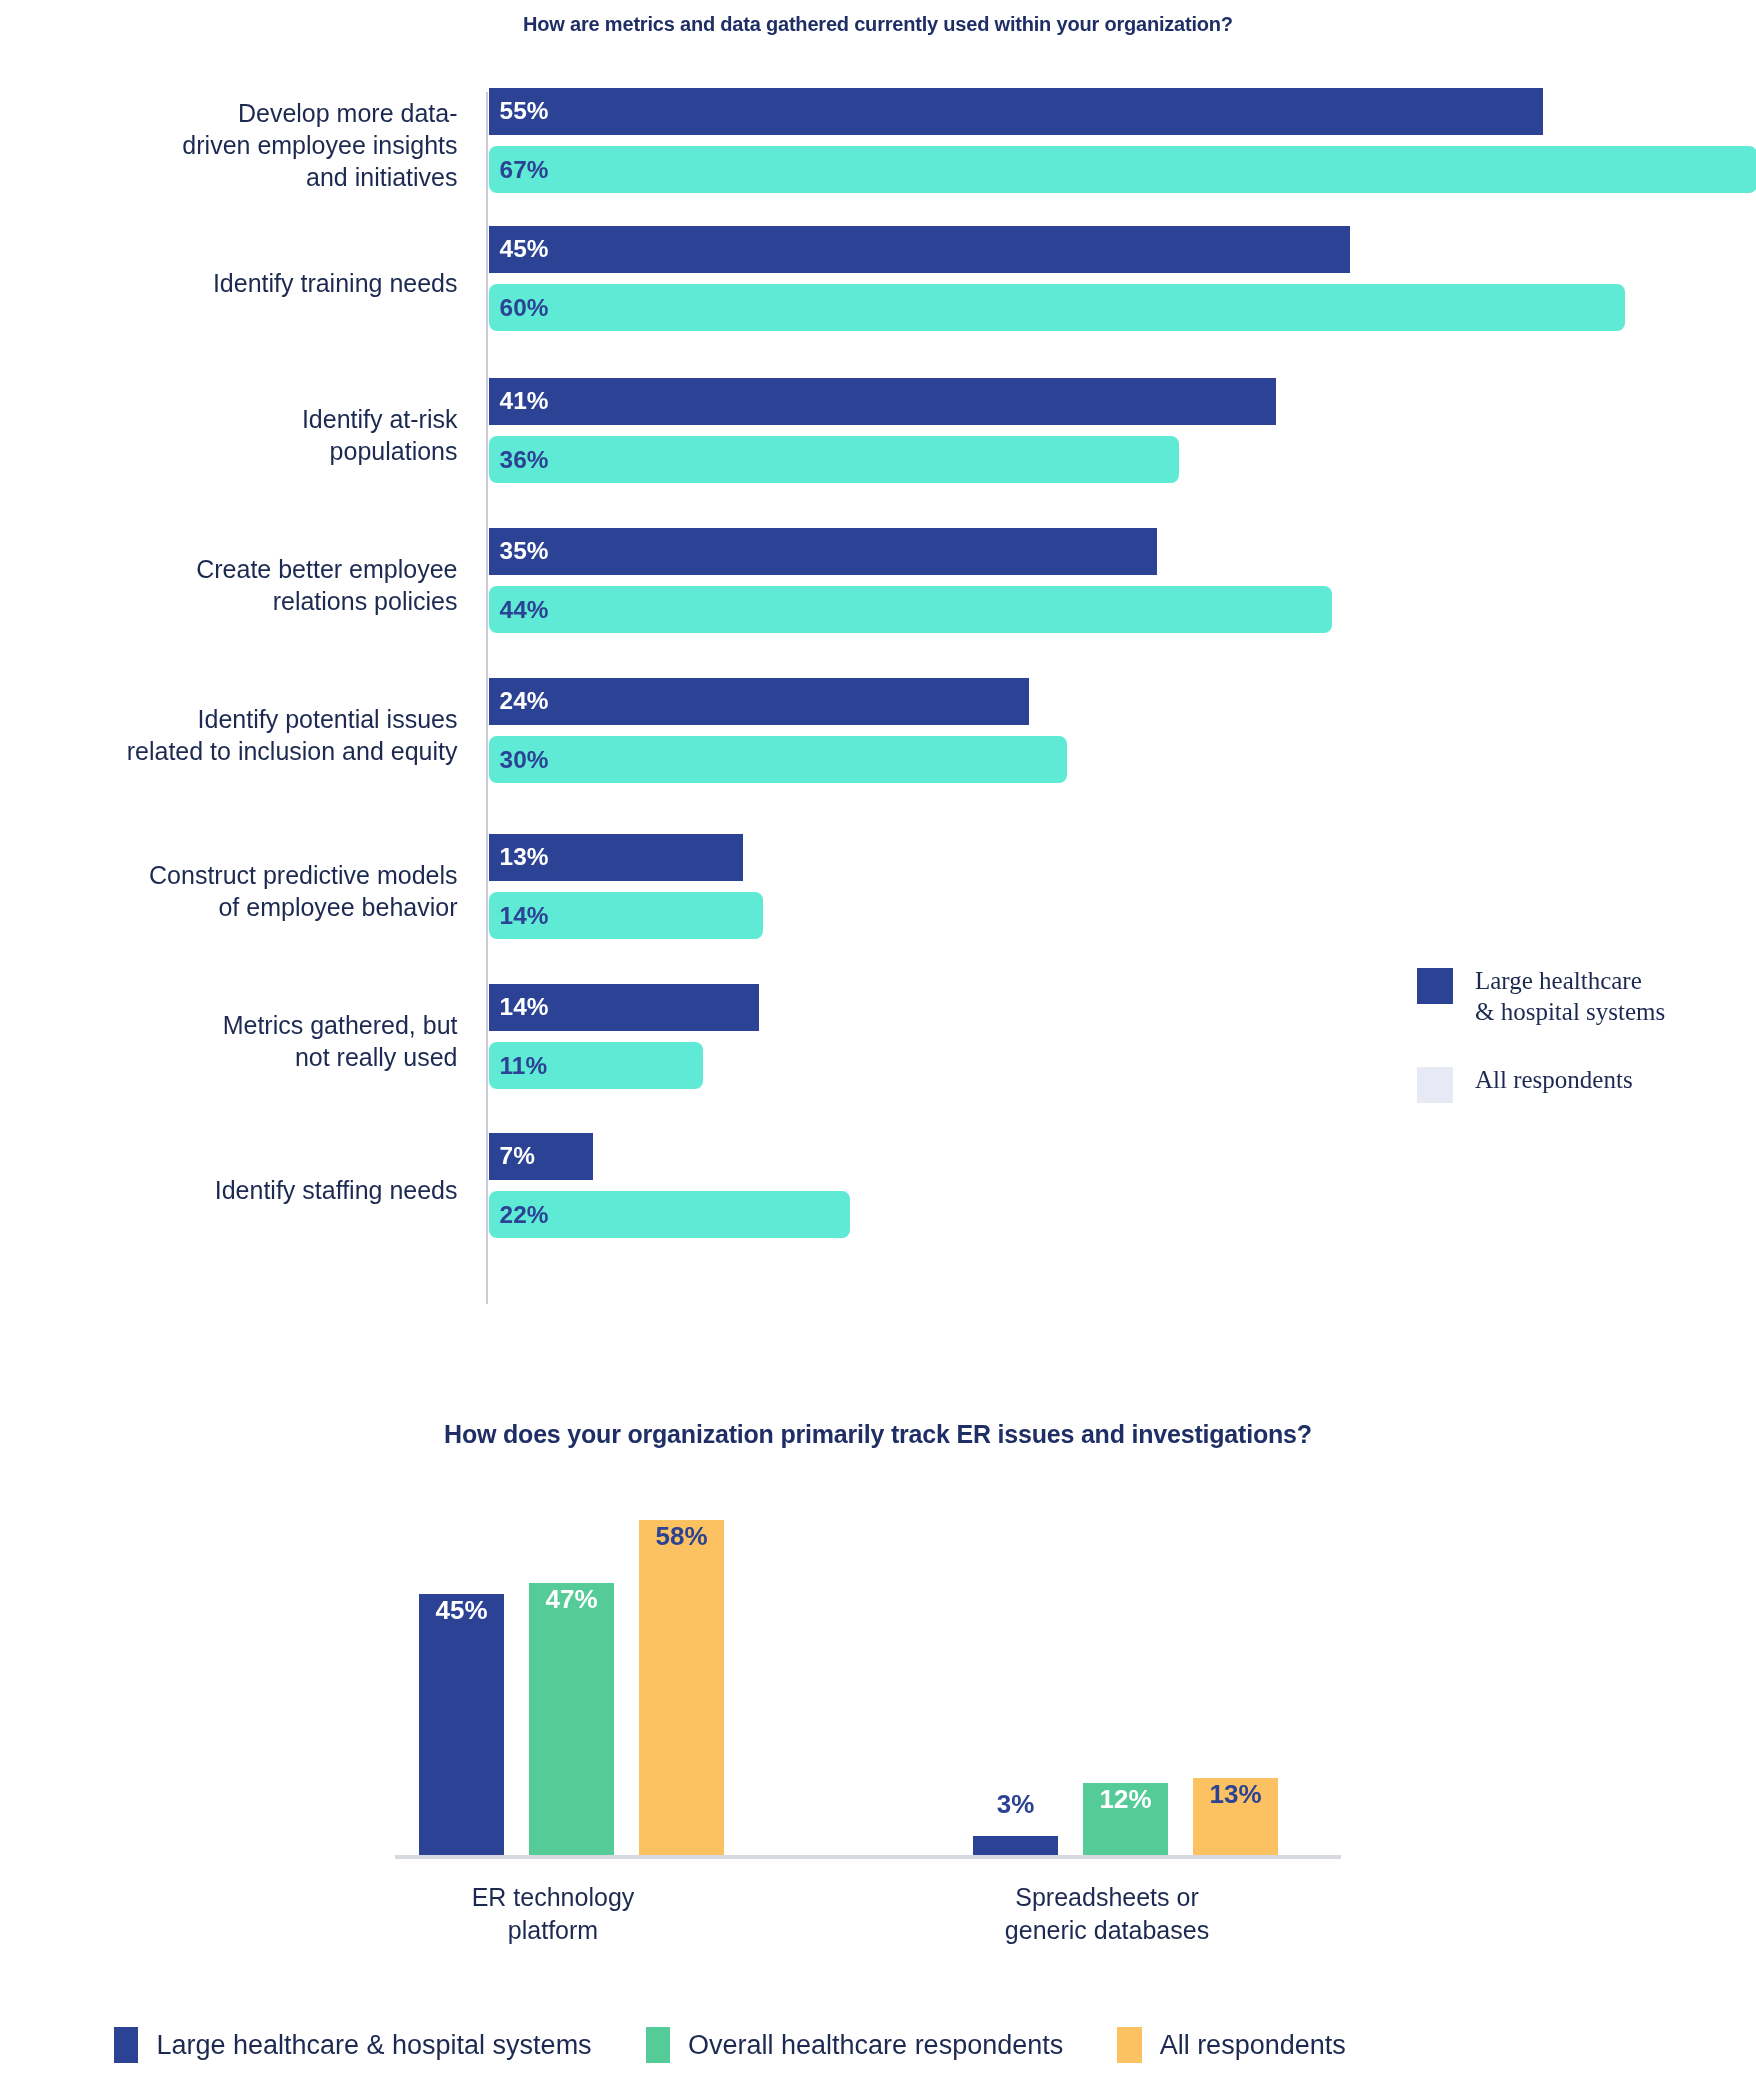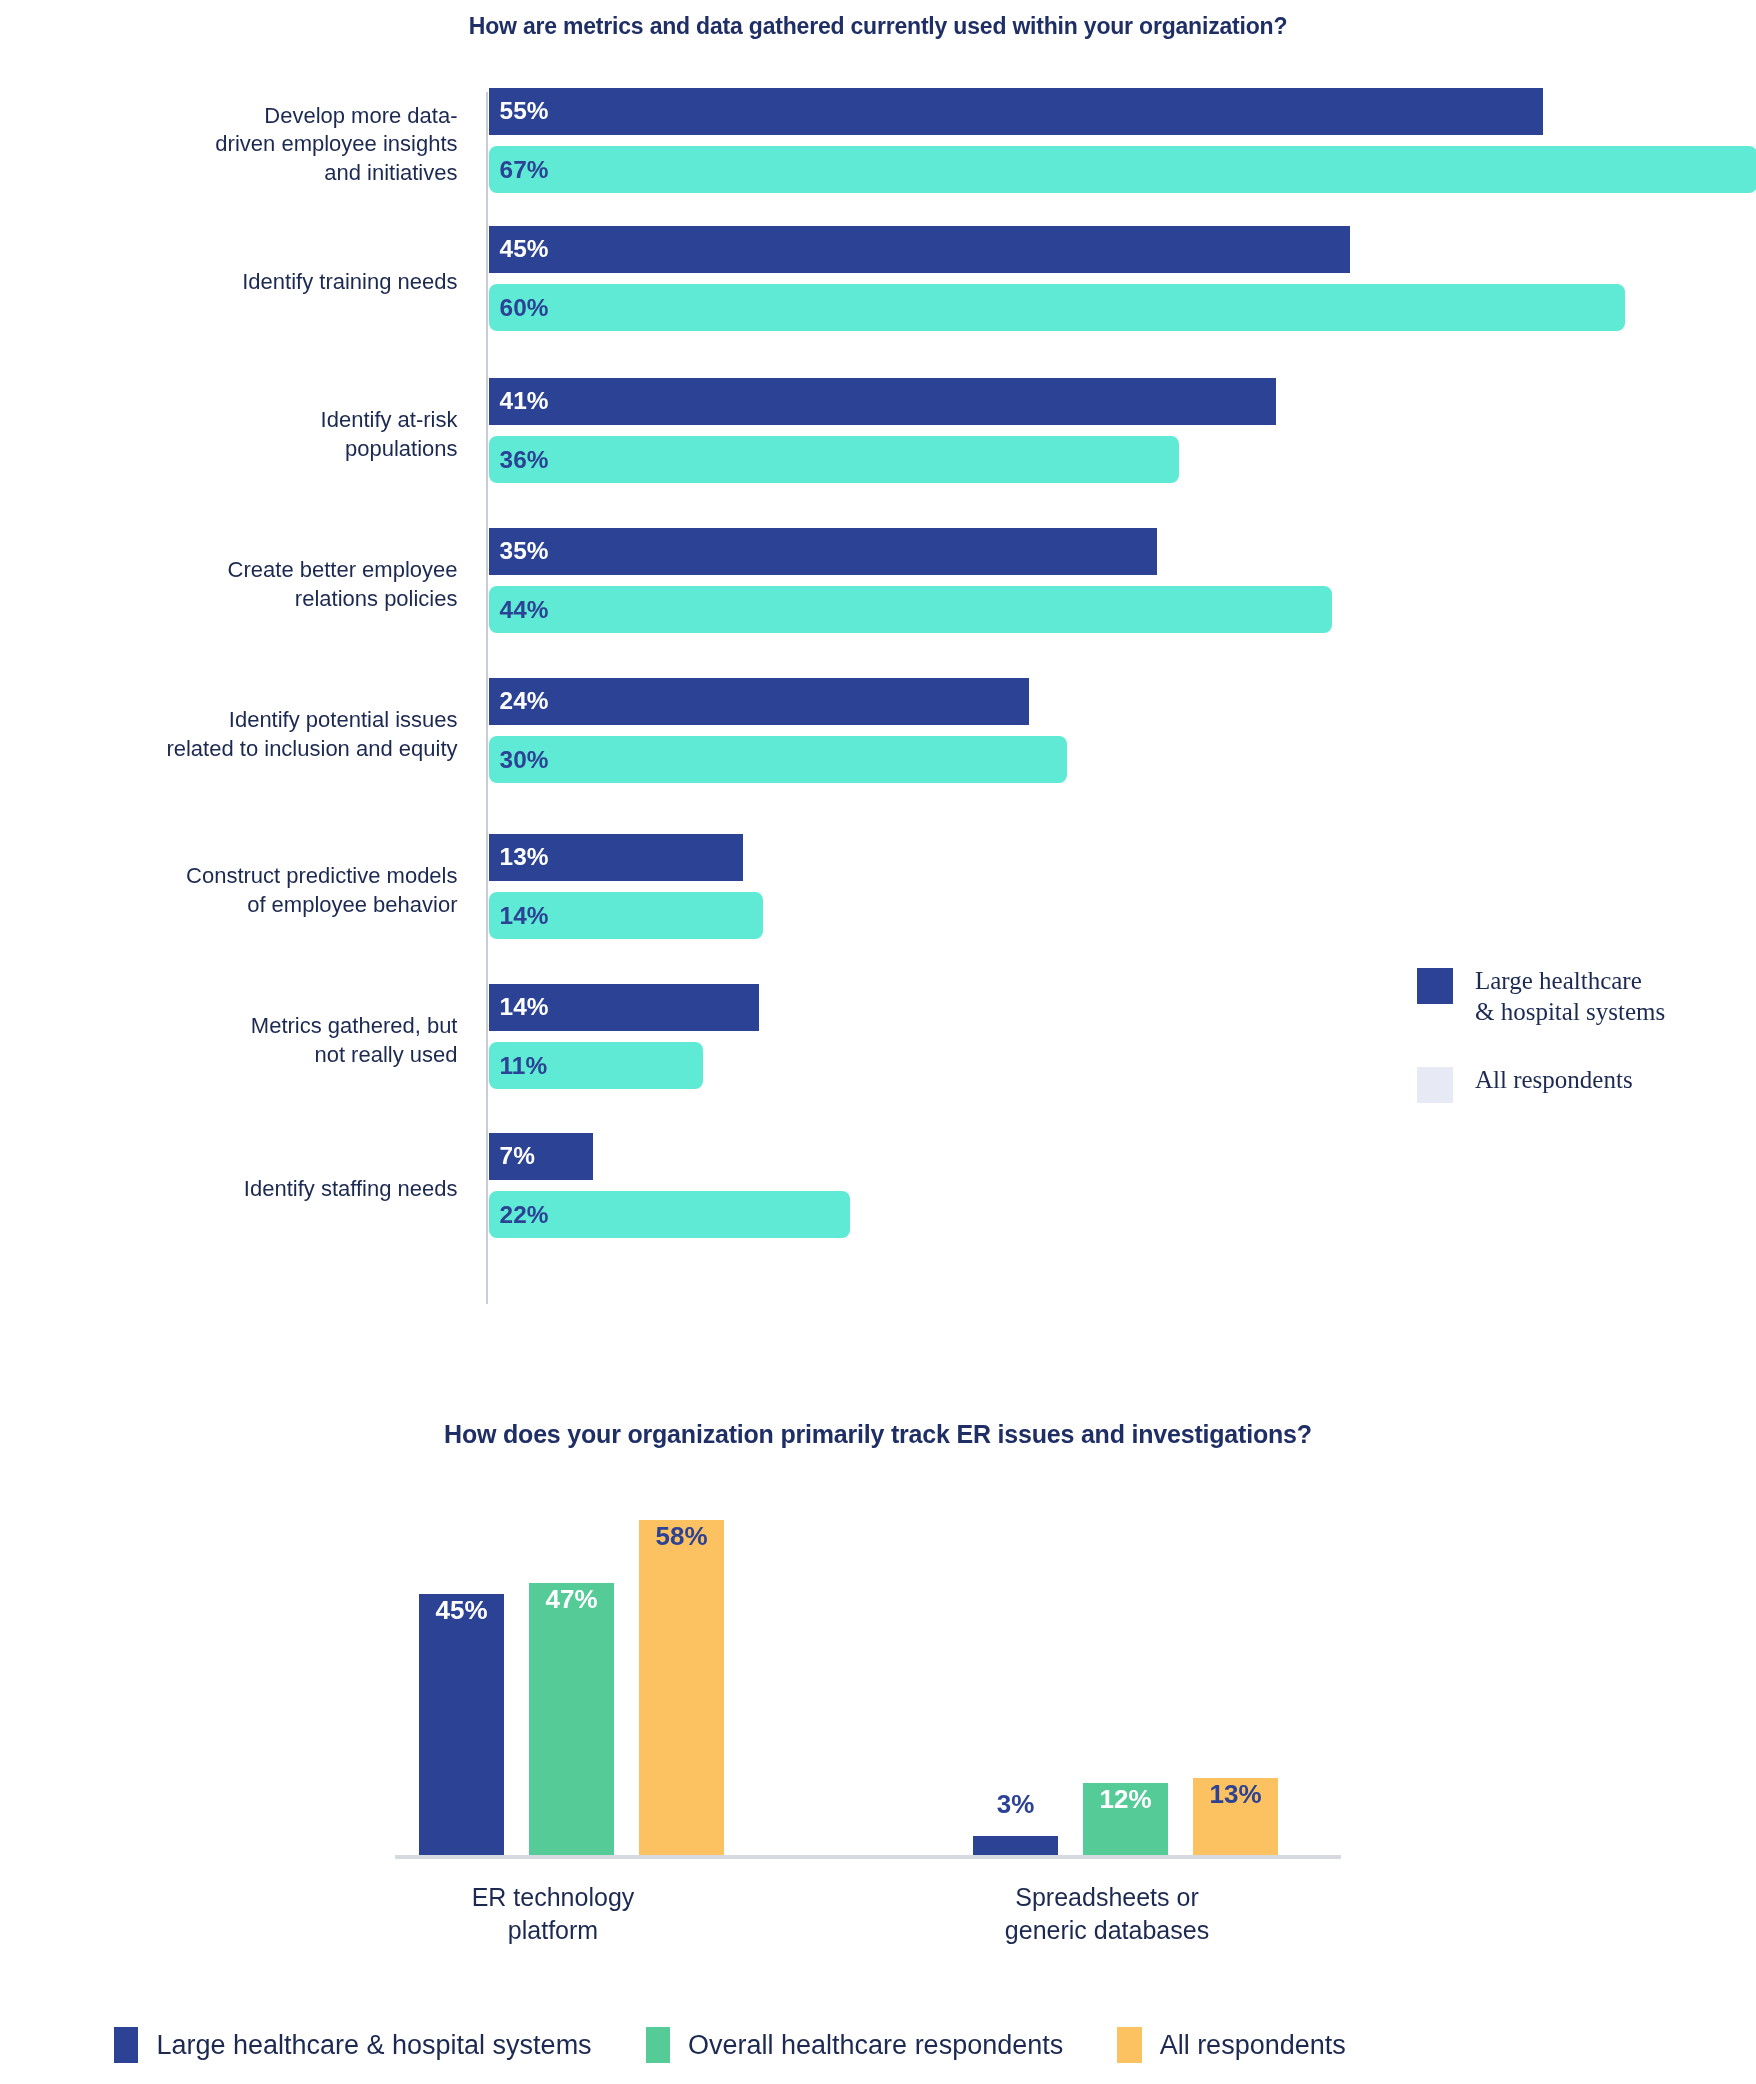--- a/index.html
+++ b/index.html
@@ -21,21 +21,21 @@
     position: absolute;
     left: 0; top: 0;
     width: 1756px;
     height: 1384px;
   }
   #chart1-title {
     position: absolute;
     left: 0; top: 13px;
     width: 1756px;
     text-align: center;
-    font-size: 23px;
+    font-size: 20px;
     font-weight: bold;
     color: #1f2f66;
     letter-spacing: -0.2px;
   }
   #chart1-plot {
     position: absolute;
     left: 0;
     top: 81px;
     width: 1756px;
     height: 1221px;
@@ -57,21 +57,21 @@
   .h-cat-label {
     position: absolute;
     left: 0;
     top: 0;
     width: 464px;
     height: 127px;
     display: flex;
     align-items: center;
     justify-content: flex-end;
     text-align: right;
-    font-size: 22px;
+    font-size: 25px;
     line-height: 1.28;
     color: #1c2951;
     white-space: pre-line;
     padding-right: 6.5px;
     box-sizing: border-box;
   }
   .h-bars {
     position: absolute;
     left: 489px;
     top: 0;

